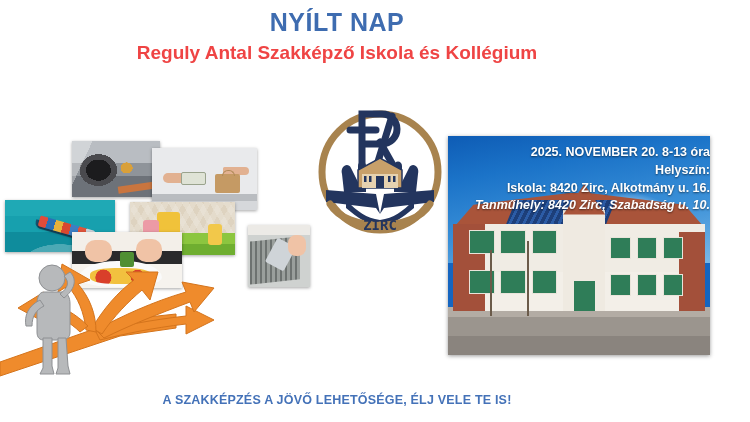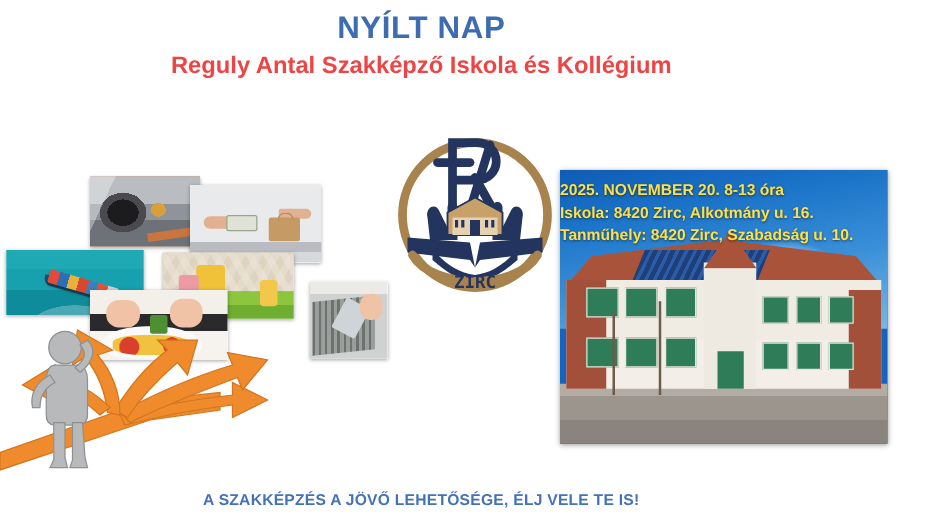--- a/index.html
+++ b/index.html
@@ -100,26 +100,26 @@
     background:repeating-linear-gradient(95deg,#1d3f7a 0 4px,#2c5ca6 4px 7px);transform:skewX(-22deg);}
   .panel .brickl{position:absolute;left:2%;bottom:20%;width:12%;height:40%;background:#a3503a;}
   .panel .brickr{position:absolute;right:2%;bottom:20%;width:10%;height:36%;background:#a3503a;}
   .panel .win{position:absolute;background:#2f7d58;border:1px solid #e9e4da;}
   .panel .tower{position:absolute;left:44%;bottom:20%;width:16%;height:46%;background:#efeae1;}
   .panel .tower:after{content:"";position:absolute;left:0;top:-26%;width:100%;height:30%;background:#a9543a;clip-path:polygon(0 100%,50% 0,100% 100%);}
   .panel .door{position:absolute;left:48%;bottom:20%;width:8%;height:14%;background:#2f7d58;}
   .panel .tree{position:absolute;left:16%;bottom:18%;width:2px;height:30%;background:#6b5b4a;}
   .panel .tree2{position:absolute;left:30%;bottom:18%;width:2px;height:34%;background:#6b5b4a;}
 
-  .panel-text{position:absolute;left:0;top:8px;width:100%;text-align:left;
-    color:#fde047;font-weight:bold;text-shadow:0 1px 2px rgba(0,0,0,.55);line-height:1.42;}
+  .panel-text{position:absolute;left:0;top:8px;width:100%;text-align:right;
+    color:#ffffff;font-weight:bold;text-shadow:0 1px 2px rgba(0,0,0,.55);line-height:1.42;}
   .panel-text .l1{font-size:12.5px;}
   .panel-text .l2{font-size:12.5px;}
   .panel-text .l3{font-size:12.5px;}
-  .panel-text .l4{font-size:12.5px;}
+  .panel-text .l4{font-size:12.5px;font-style:italic;}
 
   
   .footer{position:absolute;left:0;top:393px;width:674px;text-align:center;
     font-size:12.5px;font-weight:bold;color:#4472b8;letter-spacing:.2px;}
 </style>
 </head>
 <body>
 
 <div class="poster">
 
@@ -244,20 +244,21 @@
       <div class="win" style="left:32%;bottom:28%;width:9%;height:10%;"></div>
       <div class="win" style="left:62%;bottom:27%;width:7%;height:9%;"></div>
       <div class="win" style="left:72%;bottom:27%;width:7%;height:9%;"></div>
       <div class="win" style="left:82%;bottom:27%;width:7%;height:9%;"></div>
       <div class="tree"></div>
       <div class="tree2"></div>
     </div>
 
     <div class="panel-text">
       <div class="l1">2025. NOVEMBER 20. 8-13 óra</div>
+      <div class="l2">Helyszín:</div>
       <div class="l3">Iskola: 8420 Zirc, Alkotmány u.  16.</div>
       <div class="l4">Tanműhely: 8420 Zirc, Szabadság u. 10.</div>
     </div>
   </div>
 
   <div class="footer">A SZAKKÉPZÉS A JÖVŐ LEHETŐSÉGE, ÉLJ VELE TE IS!</div>
 
 </div>
 
 </body></html>

